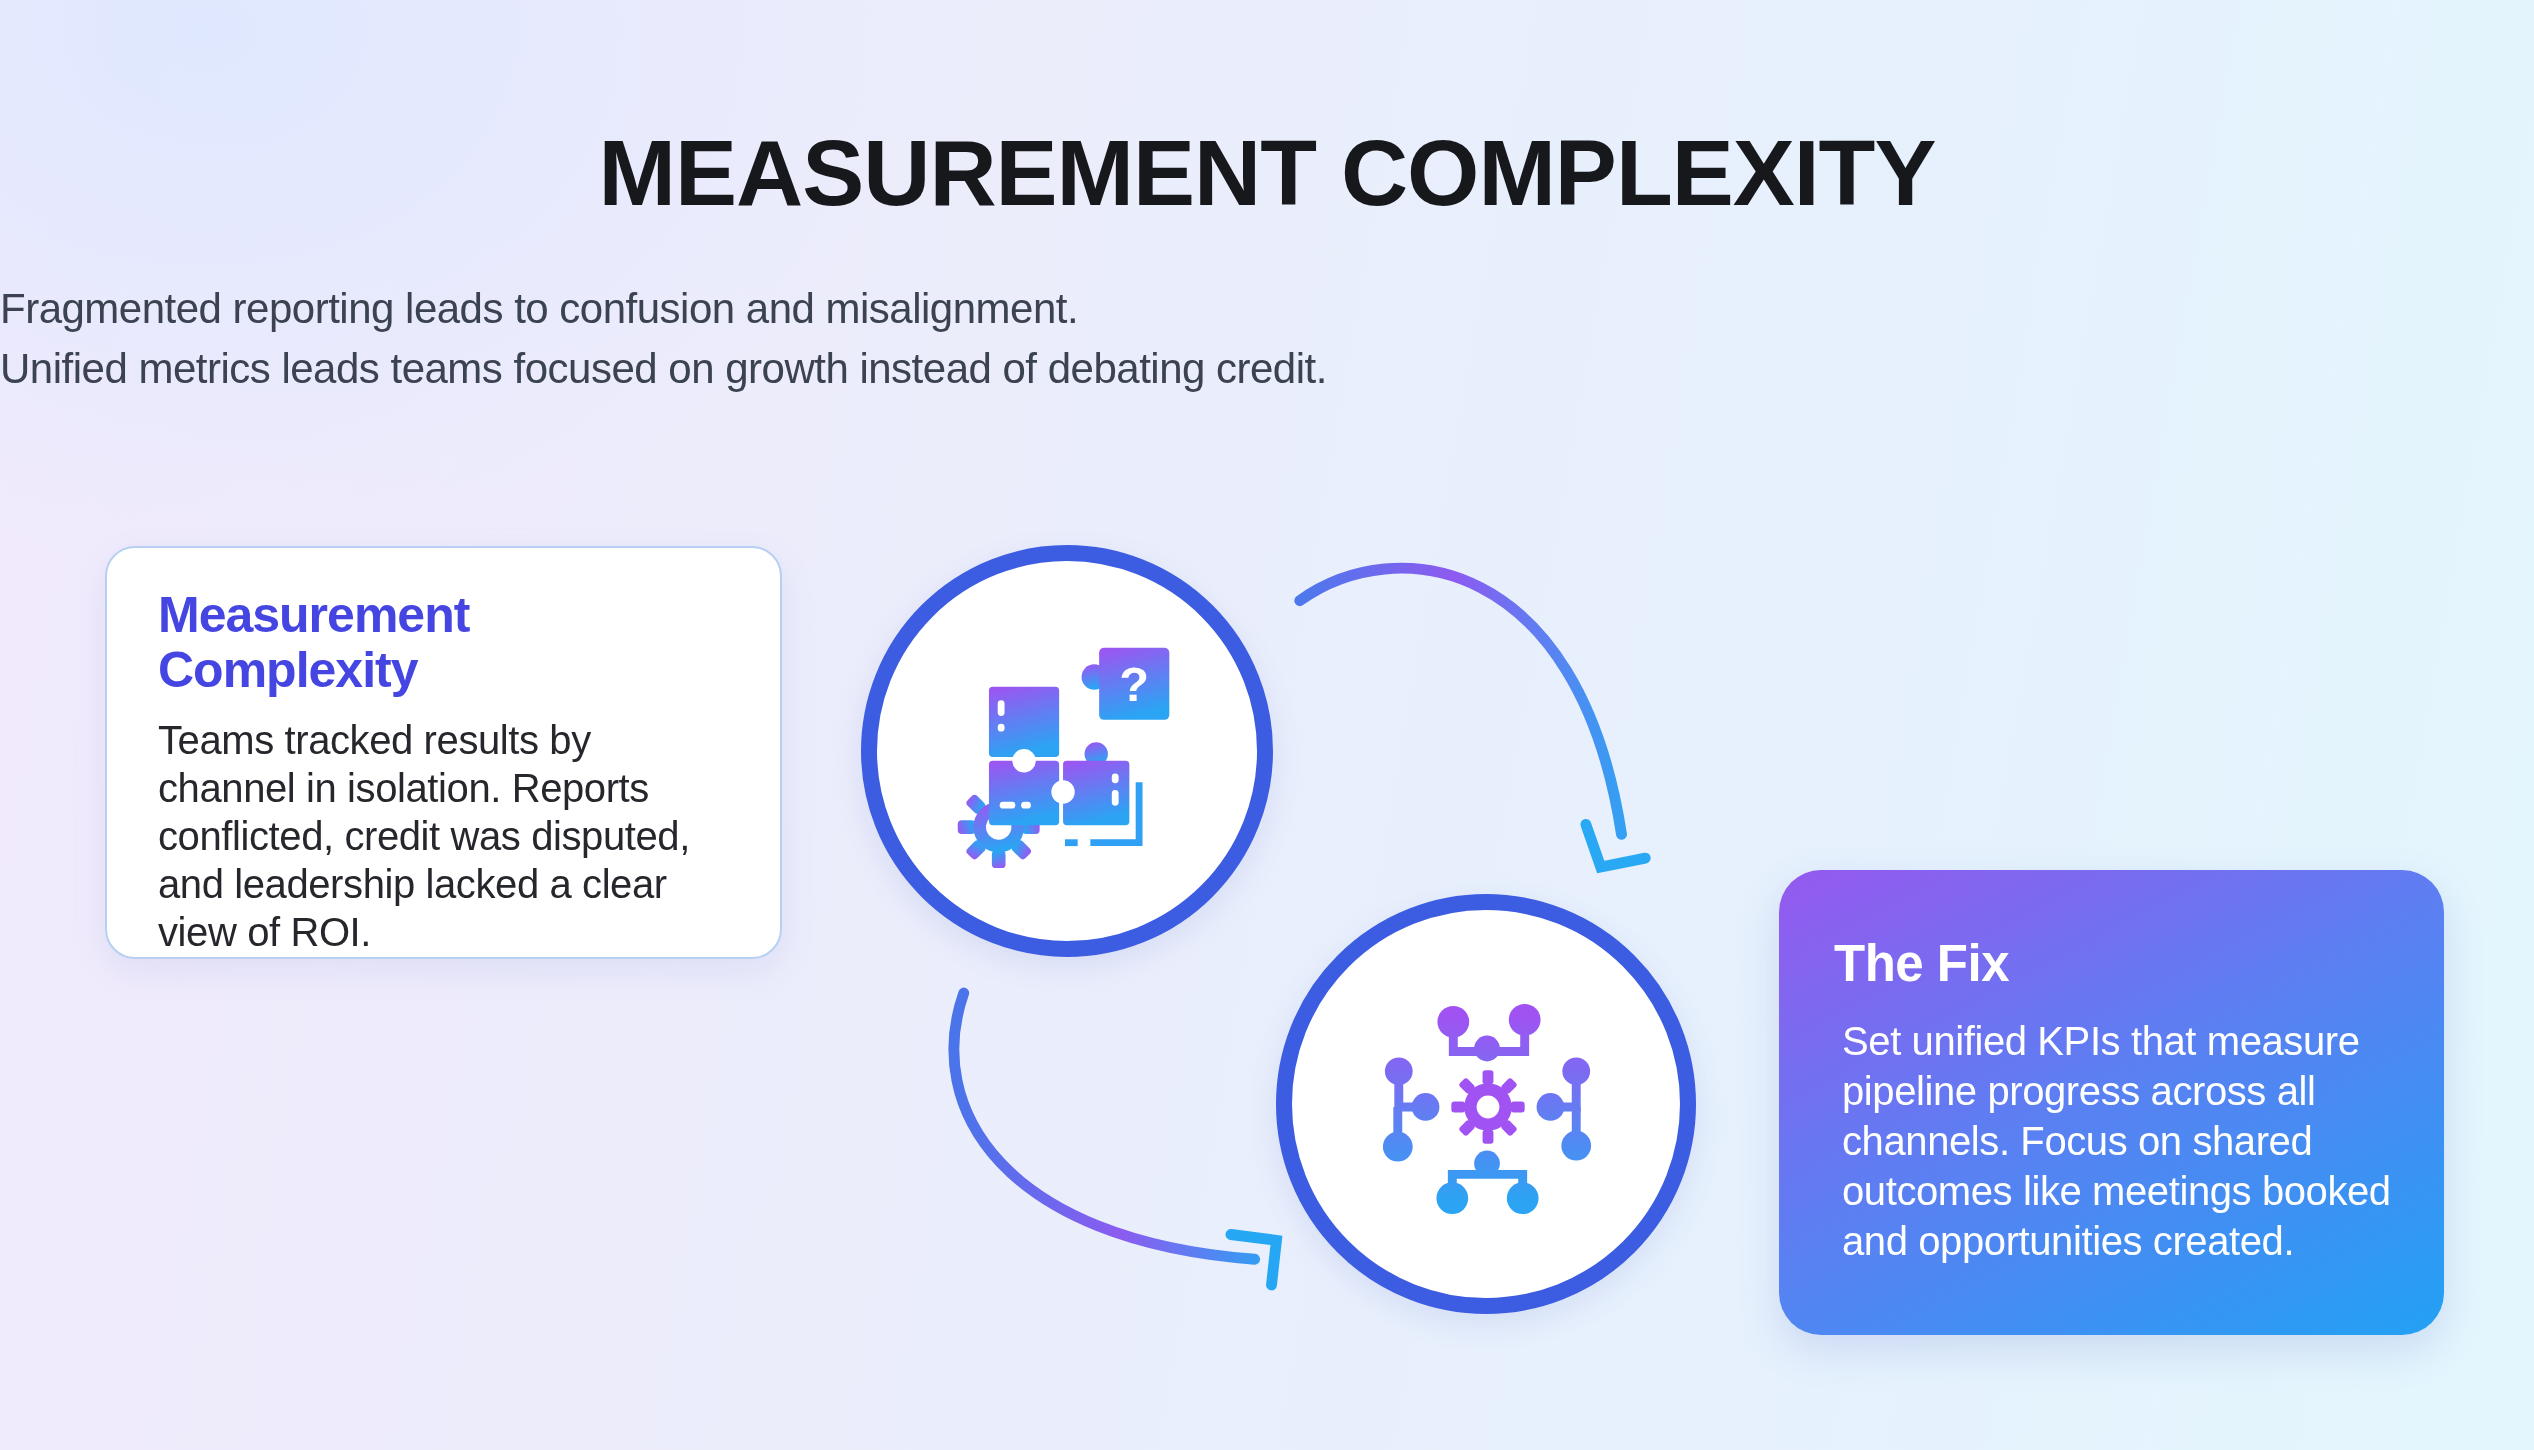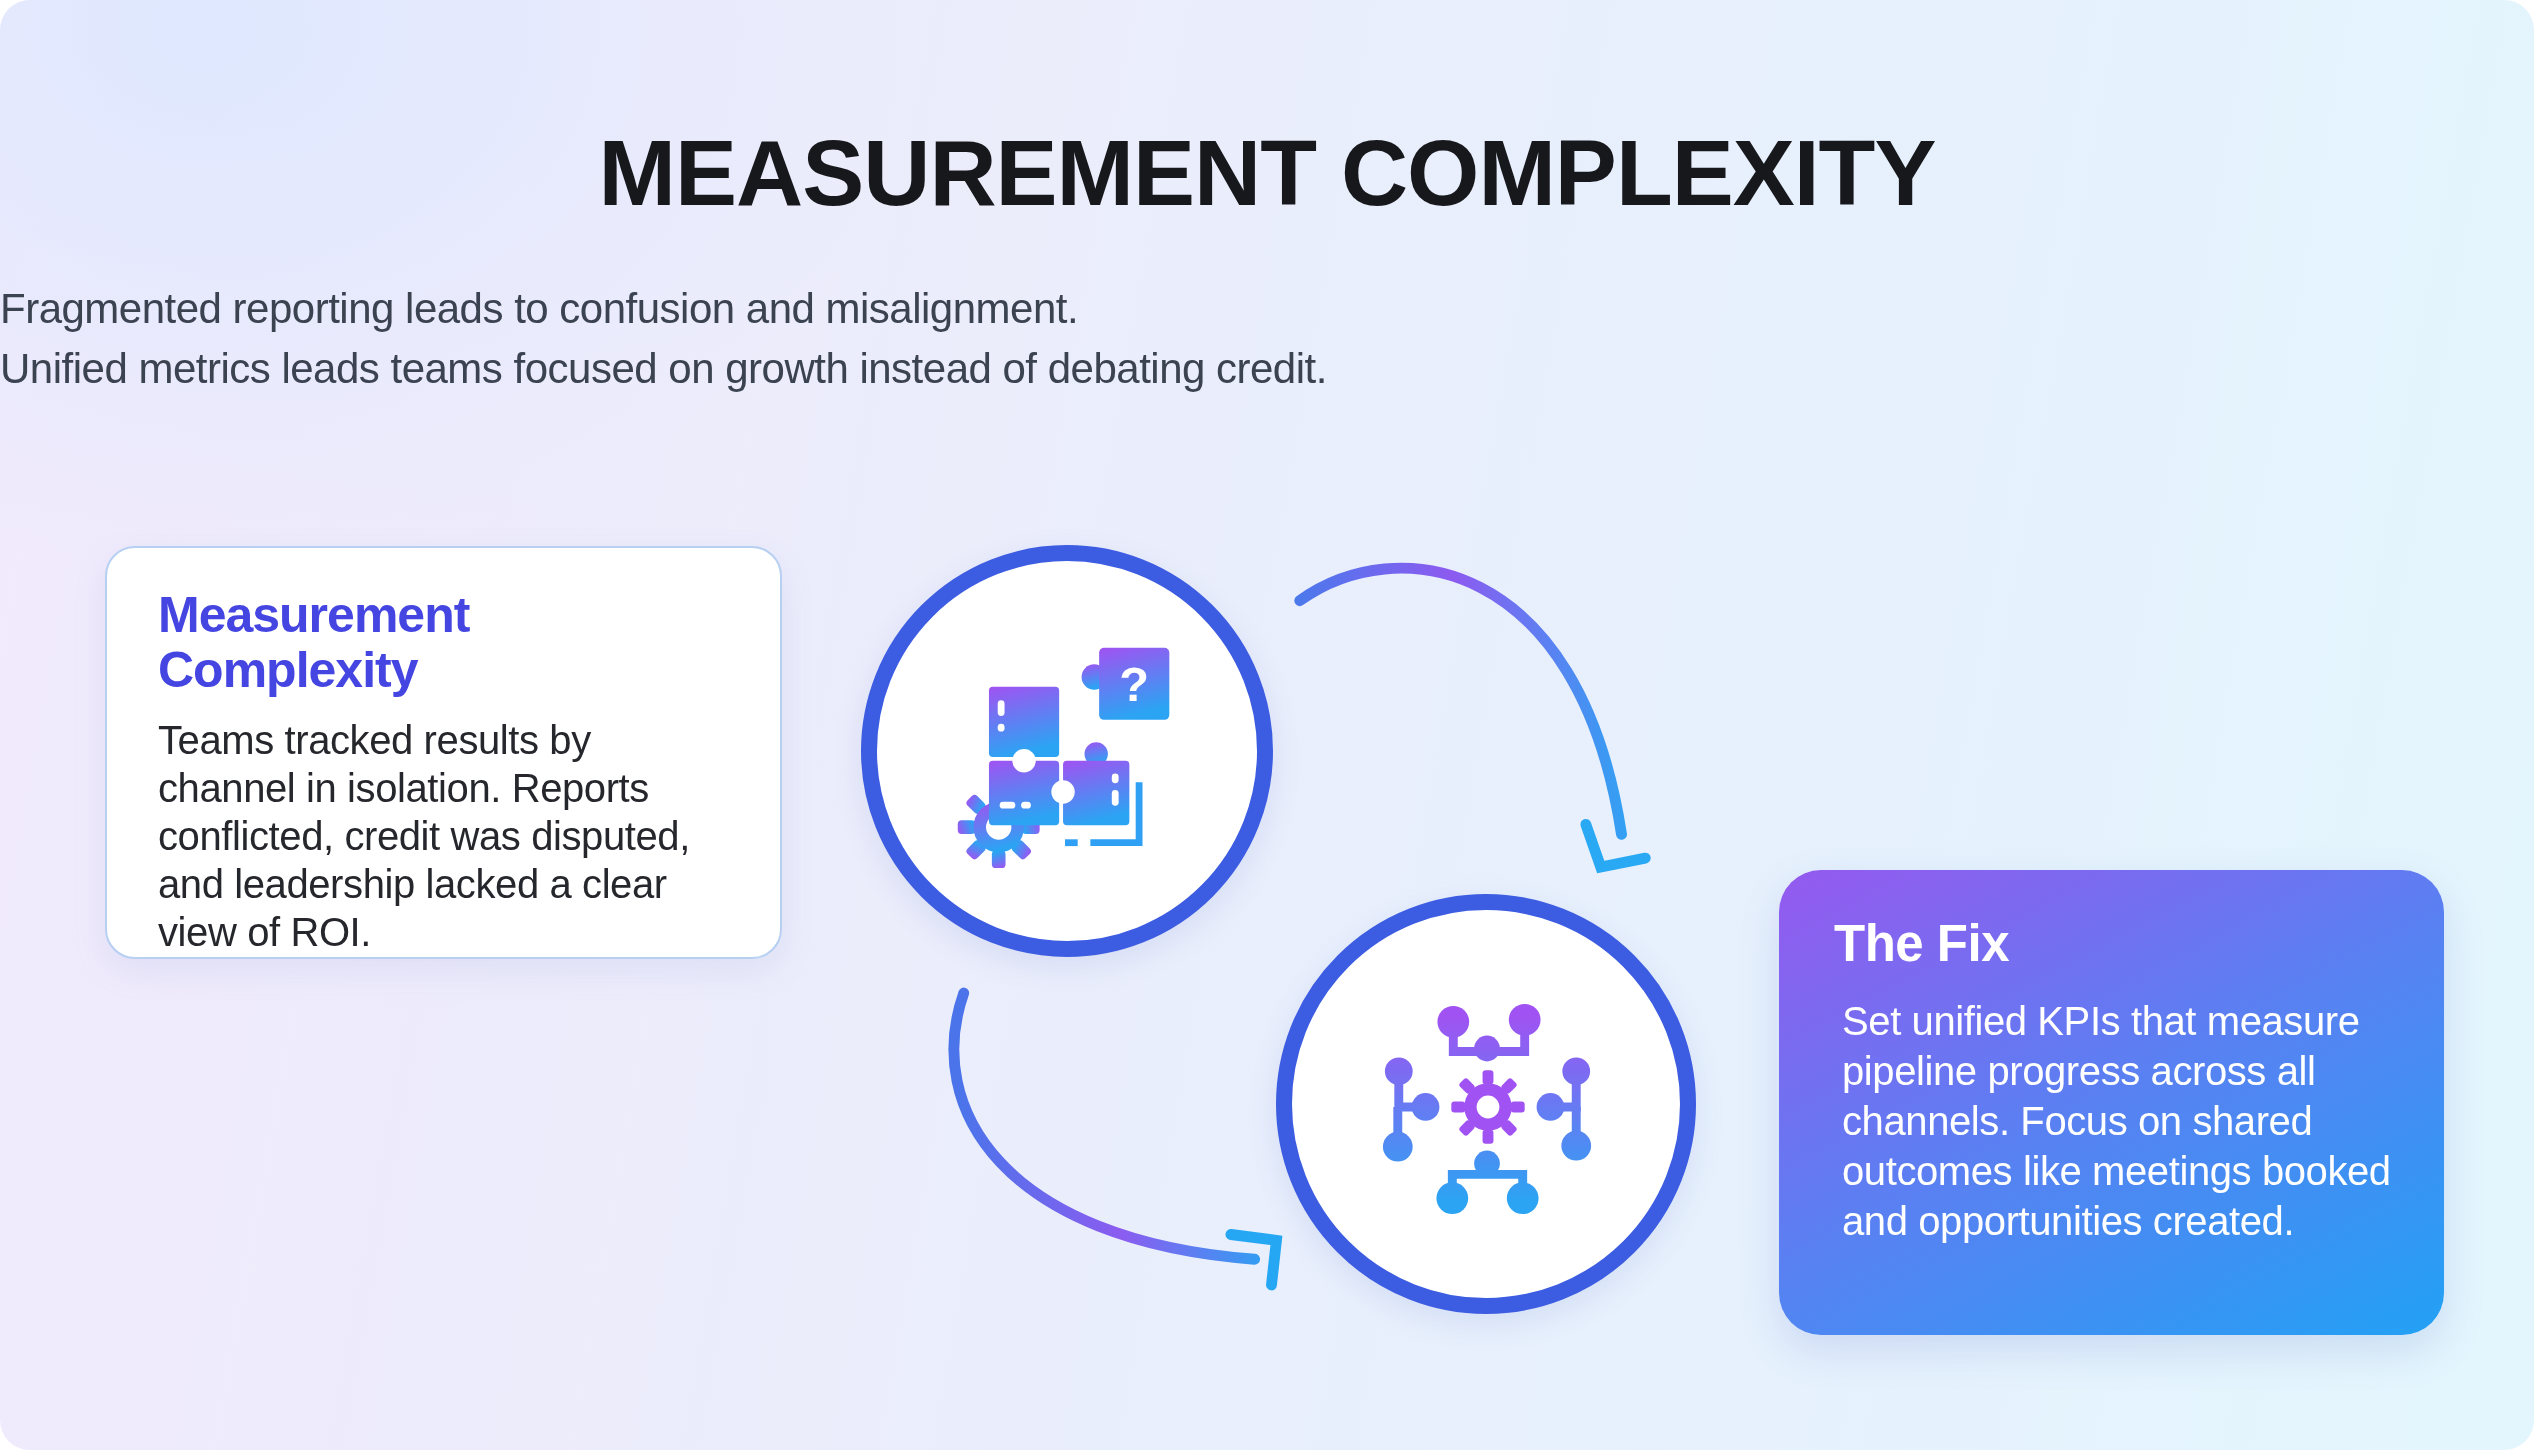--- a/index.html
+++ b/index.html
@@ -4,21 +4,20 @@
 <style>
   html,body{margin:0;padding:0;}
   body{font-family:"Liberation Sans", sans-serif;}
   .canvas{
     position:relative;
     width:2534px;height:1450px;
     overflow:hidden;
     background:
       radial-gradient(1188px 891px at 8% 2%, rgba(221,232,255,0.9) 0%, rgba(221,232,255,0) 60%),
       linear-gradient(100deg,#f1eafc 0%, #ebedfb 38%, #e6f1fd 72%, #e3f6fd 100%);
-    border-radius: 30px;
   }
   .page-title{
     position:absolute;left:0;top:127px;width:2534px;margin:0;
     text-align:center;
     font-size:93px;font-weight:800;letter-spacing:-1px;
     color:#17181c;line-height:1;
   }
   .page-subtitle{
     position:absolute;left:0;top:279px;width:2534px;
     text-align:left;color:#3b4250;
@@ -36,21 +35,21 @@
     color:#4546e2;letter-spacing:-1px;
   }
   .problem-card p{
     margin:0;width:559px;font-size:40px;line-height:48px;color:#26272c;letter-spacing:-0.4px;
   }
   .fix-card{
     position:absolute;left:1779px;top:870px;width:665px;height:465px;
     box-sizing:border-box;border-radius:42px;
     background:linear-gradient(152deg,#9559ef 0%, #5a80f2 48%, #22a1f4 100%);
     box-shadow:0 16px 40px rgba(90,110,200,0.18);
-    padding:46px 55px;
+    padding:66px 55px;
   }
   .fix-card h2{
     margin:0 0 24px 0;font-size:51px;line-height:1.1;font-weight:700;
     color:#ffffff;letter-spacing:-0.5px;
   }
   .fix-card p{
     margin:8px;width:574px;font-size:40px;line-height:50px;color:#ffffff;letter-spacing:-0.4px;
   }
   .step-circle{
     position:absolute;box-sizing:border-box;border-radius:50%;

